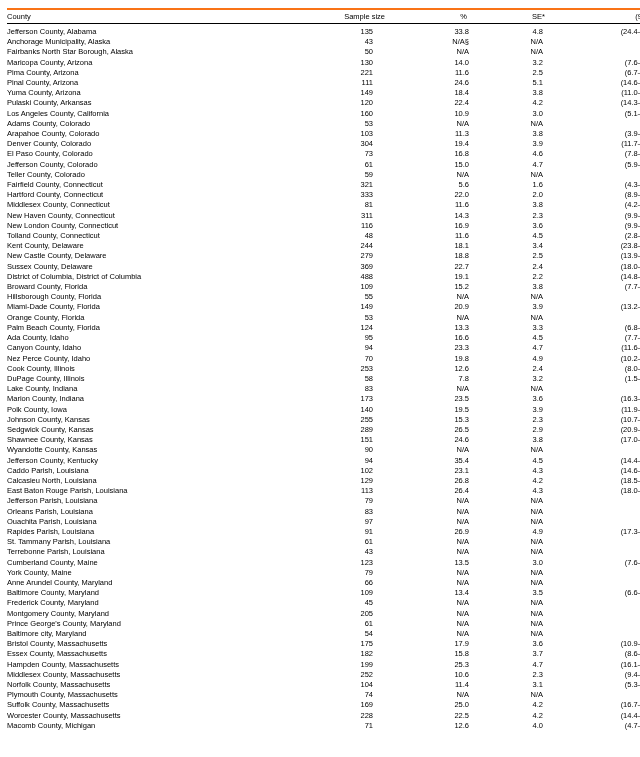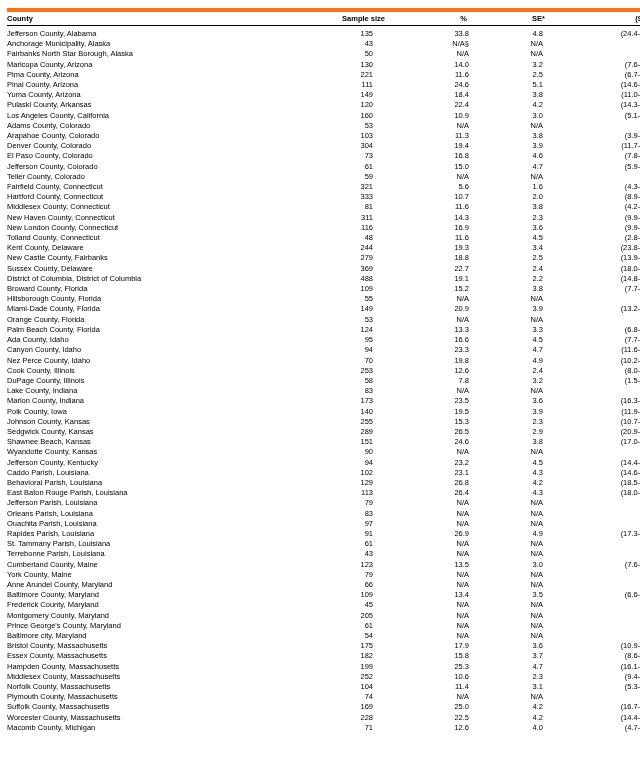--- a/index.html
+++ b/index.html
@@ -23,22 +23,22 @@
     letter-spacing: 0;
   }
   table {
     width: 100%;
     border-collapse: collapse;
     table-layout: fixed;
     margin-top: 3px;
   }
   thead th {
     font-size: 7.5px;
-    font-weight: bold;
-    border-top: 4px solid #f97316;
+    font-weight: normal;
+    border-top: 2px solid #f97316;
     border-bottom: 1px solid #000;
     padding: 2px 0 2px 0;
     vertical-align: bottom;
     white-space: nowrap;
     overflow: hidden;
   }
   tbody td {
     font-size: 7.5px;
     line-height: 10.2px;
     padding: 0;
@@ -181,21 +181,21 @@
         <tr>
           <td class="col-county">Fairfield County, Connecticut</td>
           <td class="col-n">321</td>
           <td class="col-pct">5.6</td>
           <td class="col-se">1.6</td>
           <td class="col-ci">(4.3–10.5)</td>
         </tr>
         <tr>
           <td class="col-county">Hartford County, Connecticut</td>
           <td class="col-n">333</td>
-          <td class="col-pct">10.7</td>
+          <td class="col-pct">22.0</td>
           <td class="col-se">2.0</td>
           <td class="col-ci">(8.9–16.8)</td>
         </tr>
         <tr>
           <td class="col-county">Middlesex County, Connecticut</td>
           <td class="col-n">81</td>
           <td class="col-pct">11.6</td>
           <td class="col-se">3.8</td>
           <td class="col-ci">(4.2–19.1)</td>
         </tr>
@@ -216,26 +216,26 @@
         <tr>
           <td class="col-county">Tolland County, Connecticut</td>
           <td class="col-n">48</td>
           <td class="col-pct">11.6</td>
           <td class="col-se">4.5</td>
           <td class="col-ci">(2.8–20.4)</td>
         </tr>
         <tr>
           <td class="col-county">Kent County, Delaware</td>
           <td class="col-n">244</td>
-          <td class="col-pct">19.3</td>
+          <td class="col-pct">18.1</td>
           <td class="col-se">3.4</td>
           <td class="col-ci">(23.8–37.2)</td>
         </tr>
         <tr>
-          <td class="col-county">New Castle County, Fairbanks</td>
+          <td class="col-county">New Castle County, Delaware</td>
           <td class="col-n">279</td>
           <td class="col-pct">18.8</td>
           <td class="col-se">2.5</td>
           <td class="col-ci">(13.9–23.8)</td>
         </tr>
         <tr>
           <td class="col-county">Sussex County, Delaware</td>
           <td class="col-n">369</td>
           <td class="col-pct">22.7</td>
           <td class="col-se">2.4</td>
@@ -347,49 +347,49 @@
           <td class="col-ci">(10.7–19.8)</td>
         </tr>
         <tr>
           <td class="col-county">Sedgwick County, Kansas</td>
           <td class="col-n">289</td>
           <td class="col-pct">26.5</td>
           <td class="col-se">2.9</td>
           <td class="col-ci">(20.9–32.2)</td>
         </tr>
         <tr>
-          <td class="col-county">Shawnee Beach, Kansas</td>
+          <td class="col-county">Shawnee County, Kansas</td>
           <td class="col-n">151</td>
           <td class="col-pct">24.6</td>
           <td class="col-se">3.8</td>
           <td class="col-ci">(17.0–32.1)</td>
         </tr>
         <tr>
           <td class="col-county">Wyandotte County, Kansas</td>
           <td class="col-n">90</td>
           <td class="col-pct">N/A</td>
           <td class="col-se">N/A</td>
           <td class="col-ci">—</td>
         </tr>
         <tr>
           <td class="col-county">Jefferson County, Kentucky</td>
           <td class="col-n">94</td>
-          <td class="col-pct">23.2</td>
+          <td class="col-pct">35.4</td>
           <td class="col-se">4.5</td>
           <td class="col-ci">(14.4–32.1)</td>
         </tr>
         <tr>
           <td class="col-county">Caddo Parish, Louisiana</td>
           <td class="col-n">102</td>
           <td class="col-pct">23.1</td>
           <td class="col-se">4.3</td>
           <td class="col-ci">(14.6–31.5)</td>
         </tr>
         <tr>
-          <td class="col-county">Behavioral Parish, Louisiana</td>
+          <td class="col-county">Calcasieu North, Louisiana</td>
           <td class="col-n">129</td>
           <td class="col-pct">26.8</td>
           <td class="col-se">4.2</td>
           <td class="col-ci">(18.5–35.0)</td>
         </tr>
         <tr>
           <td class="col-county">East Baton Rouge Parish, Louisiana</td>
           <td class="col-n">113</td>
           <td class="col-pct">26.4</td>
           <td class="col-se">4.3</td>

